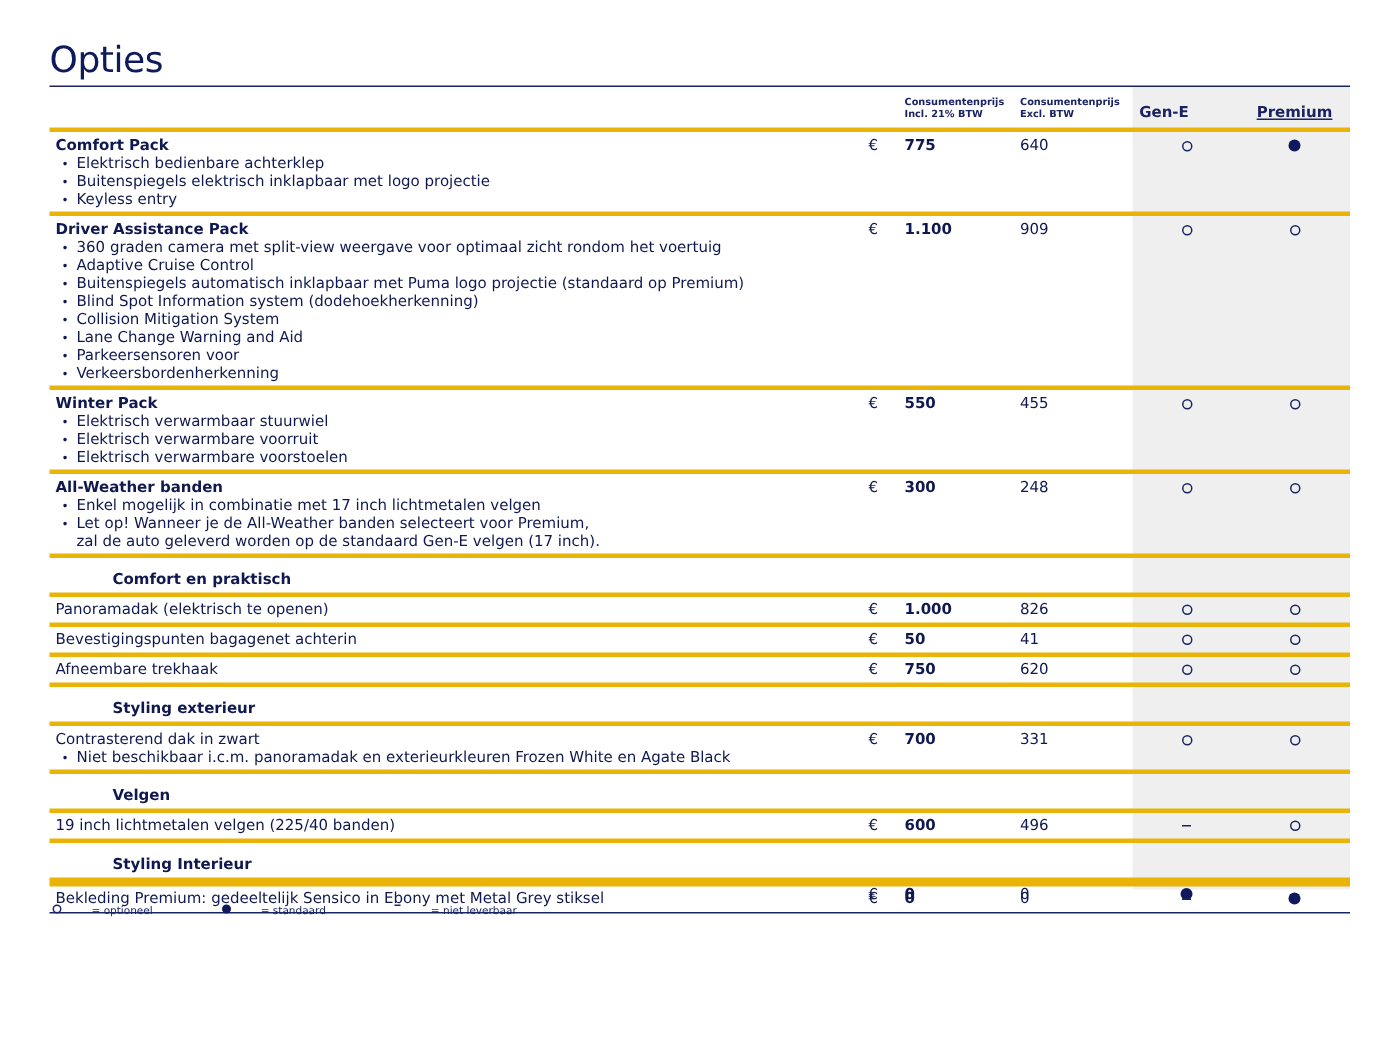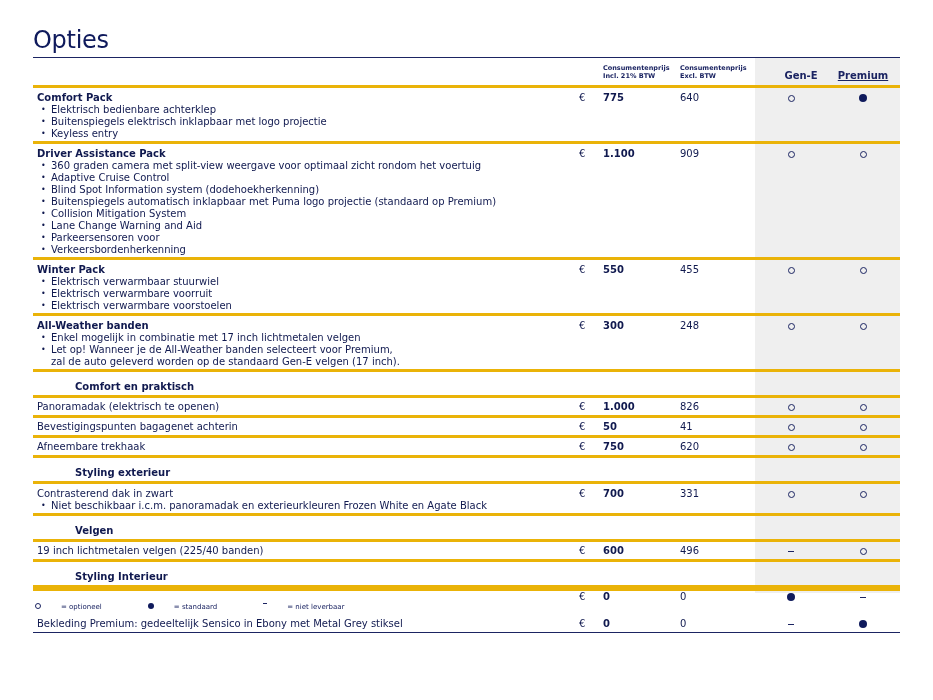--- a/index.html
+++ b/index.html
@@ -20,41 +20,41 @@
   .table { position: absolute; left: 33px; top: 58px; width: 867px; }
   .hdr { position: relative; height: 27px; border-bottom: 3px solid #eab308; }
   .hdr .h-incl, .hdr .h-excl {
     position: absolute; top: 6px; font-size: 6.5px; font-weight: bold; line-height: 8px; color: #1b2462;
   }
   .hdr .h-incl { left: 570px; }
   .hdr .h-excl { left: 647px; }
   .hdr .h-gen, .hdr .h-prem {
     position: absolute; top: 12px; font-size: 10px; font-weight: bold; color: #1b2462; width: 72px; text-align: center;
   }
-  .hdr .h-gen { left: 732px; text-align: center; }
+  .hdr .h-gen { left: 707px; text-align: center; }
   .hdr .h-prem { left: 794px; text-decoration: underline; }
 
   .row { position: relative; border-bottom: 3px solid #eab308; font-size: 10px; line-height: 12px; }
   .row.cat { height: 23px; }
   .row.cat .ctitle { position: absolute; left: 4px; top: 9px; font-weight: bold; margin-left: 38px; }
   .row .content { padding: 4px 0 1px 4px; width: 540px; }
   .row.single .content { padding: 3px 0 2px 4px; }
   .row .name-b { font-weight: bold; }
   .row ul { margin: 0; padding: 0; list-style: none; }
   .row li { position: relative; padding-left: 14px; }
   .row li::before { content: "\2022"; position: absolute; left: 4px; font-size: 8px; }
   .row .eur { position: absolute; left: 546px; top: 4px; }
   .row .incl { position: absolute; left: 570px; top: 4px; font-weight: bold; }
   .row .excl { position: absolute; left: 647px; top: 4px; }
   .row.single .eur, .row.single .incl, .row.single .excl { top: 3px; }
   .row .gen, .row .prem { position: absolute; top: 4px; width: 72px; text-align: center; }
   .row.single .gen, .row.single .prem { top: 3px; }
   .row .gen { left: 722px; }
   .row .prem { left: 794px; }
-  .row.last { border-bottom: 1.5px solid #1b2462; margin-top: 24px; }
+  .row.last { border-bottom: 1.5px solid #1b2462; }
 
   .mark { display: inline-block; vertical-align: middle; }
   .mark.opt { width: 7px; height: 7px; border: 1px solid #1b2462; border-radius: 50%; box-sizing: border-box; }
   .mark.std { width: 8px; height: 8px; background: #0f1a5c; border-radius: 50%; }
   .mark.na { width: 6px; height: 1px; background: #1b2462; }
 
   .legend { position: absolute; left: 35px; top: 603px; font-size: 7px; color: #1b2462; display: flex; gap: 20px; }
   .legend .mark.opt { width: 6px; height: 6px; }
   .legend .mark.std { width: 6px; height: 6px; }
   .legend .mark.na { width: 4px; }
@@ -95,22 +95,22 @@
         <div class="excl">640</div>
         <div class="gen"><span class="mark opt"></span></div>
         <div class="prem"><span class="mark std"></span></div>
       </div>
       <div class="row">
         <div class="content">
           <div class="name-b">Driver Assistance Pack</div>
           <ul>
             <li style="white-space: pre-line;">360 graden camera met split-view weergave voor optimaal zicht rondom het voertuig</li>
             <li style="white-space: pre-line;">Adaptive Cruise Control</li>
+            <li style="white-space: pre-line;">Buitenspiegels automatisch inklapbaar met Puma logo projectie (standaard op Premium)</li>
             <li style="white-space: pre-line;">Blind Spot Information system (dodehoekherkenning)</li>
-            <li style="white-space: pre-line;">Buitenspiegels automatisch inklapbaar met Puma logo projectie (standaard op Premium)</li>
             <li style="white-space: pre-line;">Collision Mitigation System</li>
             <li style="white-space: pre-line;">Lane Change Warning and Aid</li>
             <li style="white-space: pre-line;">Parkeersensoren voor</li>
             <li style="white-space: pre-line;">Verkeersbordenherkenning</li>
           </ul>
         </div>
         <div class="eur">€</div>
         <div class="incl">1.100</div>
         <div class="excl">909</div>
         <div class="gen"><span class="mark opt"></span></div>

